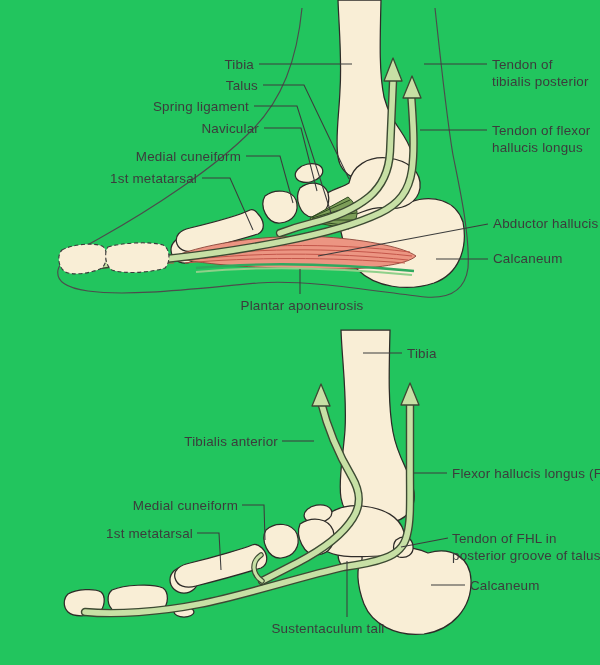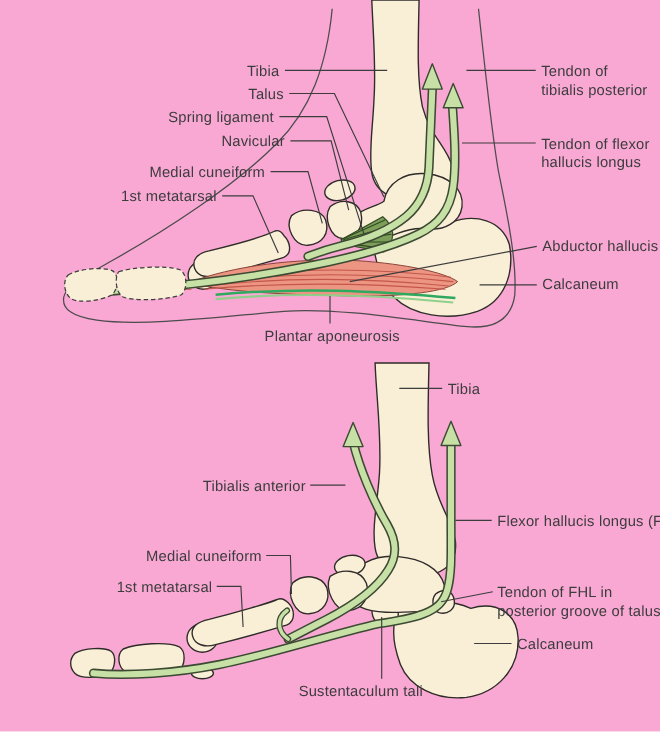--- a/index.html
+++ b/index.html
@@ -1,16 +1,16 @@
 <!DOCTYPE html>
 <html><head>
 <meta charset="utf-8">
 <style>
   html,body{margin:0;padding:0;background:#fff;}
-  .canvas{position:relative;width:600px;height:665px;background:#f9a8d4;overflow:hidden;
+  .canvas{position:relative;width:600px;height:665px;background:#22c55e;overflow:hidden;
           font-family:"Liberation Sans", sans-serif;}
   svg{display:block;}
   svg text{font-family:"Liberation Sans", sans-serif;font-size:13.4px;fill:#3c3c3c;letter-spacing:.2px;}
   .leader{stroke:#3c3c3c;stroke-width:1.05;fill:none;}
   .bone{fill:#f9eed6;stroke:#2e2b28;stroke-width:1.25;}
   .bone-dashed{fill:#f9eed6;stroke:#3c3c3c;stroke-width:1.1;stroke-dasharray:4 2.6;}
   .skin{fill:none;stroke:#4c4c4c;stroke-width:1.15;}
   .tendon-out{fill:none;stroke:#3d4a33;stroke-width:8.4;stroke-linecap:round;}
   .tendon-in{fill:none;stroke:#c7e0a5;stroke-width:5.6;stroke-linecap:round;}
   .arrowhead{fill:#c7e0a5;stroke:#3d4a33;stroke-width:1.3;stroke-linejoin:round;}

